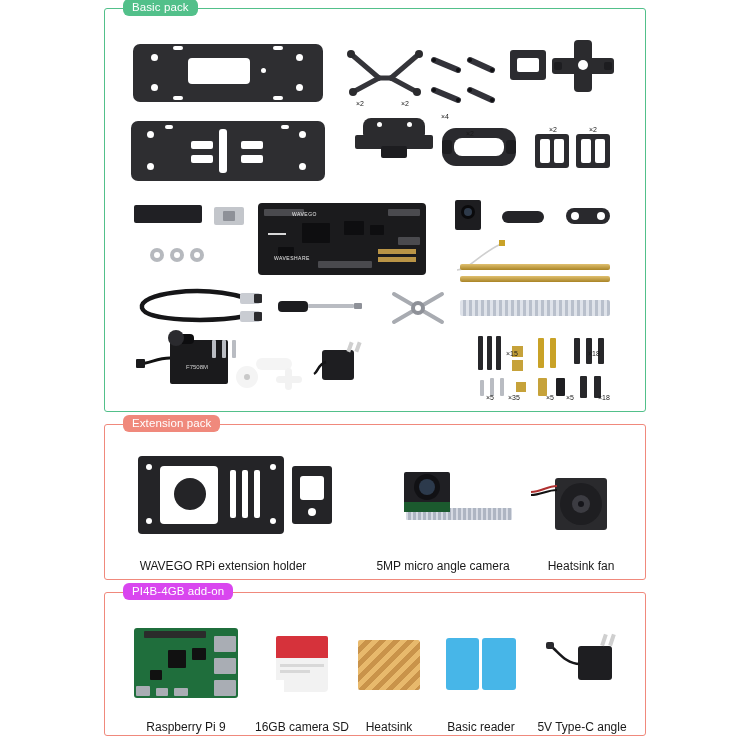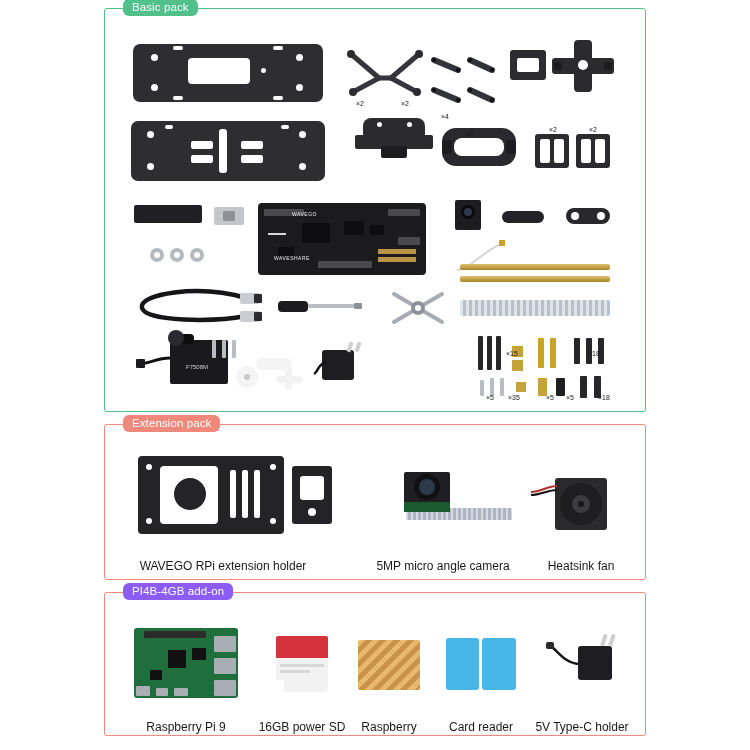--- a/index.html
+++ b/index.html
@@ -55,21 +55,21 @@
   #extension-pack .panel-title { background: #f0897c; }
 
   
   #pi4b-pack {
     left: 104px;
     top: 592px;
     width: 542px;
     height: 144px;
     border: 1.5px solid #f0897c;
   }
-  #pi4b-pack .panel-title { background: #8b5cf6; }
+  #pi4b-pack .panel-title { background: #d946ef; }
 
   .caption {
     position: absolute;
     font-size: 12px;
     color: #1a1a1a;
     text-align: center;
     white-space: nowrap;
     margin-top: 8px;
   }
 
@@ -492,16 +492,16 @@
   <div class="adapter-body" style="left:32px;top:18px;width:34px;height:34px;"></div>
   <div class="adapter-prong" style="left:56px;top:6px;width:4px;height:12px;transform:rotate(18deg);"></div>
   <div class="adapter-prong" style="left:64px;top:6px;width:4px;height:12px;transform:rotate(18deg);"></div>
   <svg class="cable" style="left:0;top:14px;width:40px;height:40px;">
     <path d="M34,22 C18,22 10,6 4,4" stroke="#17171a" stroke-width="2.5" fill="none"></path>
     <rect x="0" y="0" width="8" height="7" rx="2" fill="#2a2a2e"></rect>
   </svg>
 </div>
 
 <div class="caption" style="left:136px;top:712px;width:100px;">Raspberry Pi 9</div>
-<div class="caption" style="left:248px;top:712px;width:108px;">16GB power SD</div>
-<div class="caption" style="left:355px;top:712px;width:68px;">Raspberry</div>
-<div class="caption" style="left:437px;top:712px;width:88px;">Card reader</div>
-<div class="caption" style="left:527px;top:712px;width:110px;">5V Type-C holder</div>
+<div class="caption" style="left:248px;top:712px;width:108px;">16GB camera SD</div>
+<div class="caption" style="left:355px;top:712px;width:68px;">Heatsink</div>
+<div class="caption" style="left:437px;top:712px;width:88px;">Basic reader</div>
+<div class="caption" style="left:527px;top:712px;width:110px;">5V Type-C angle</div>
 
 </body></html>

